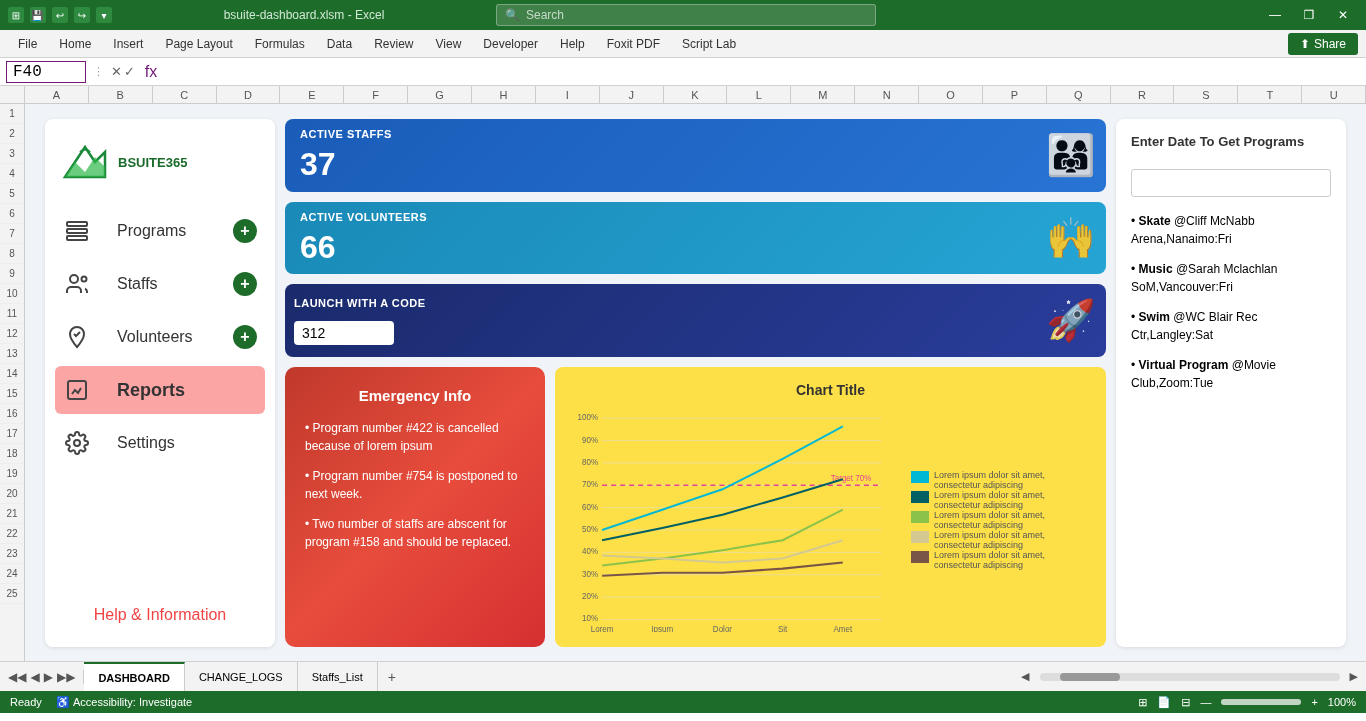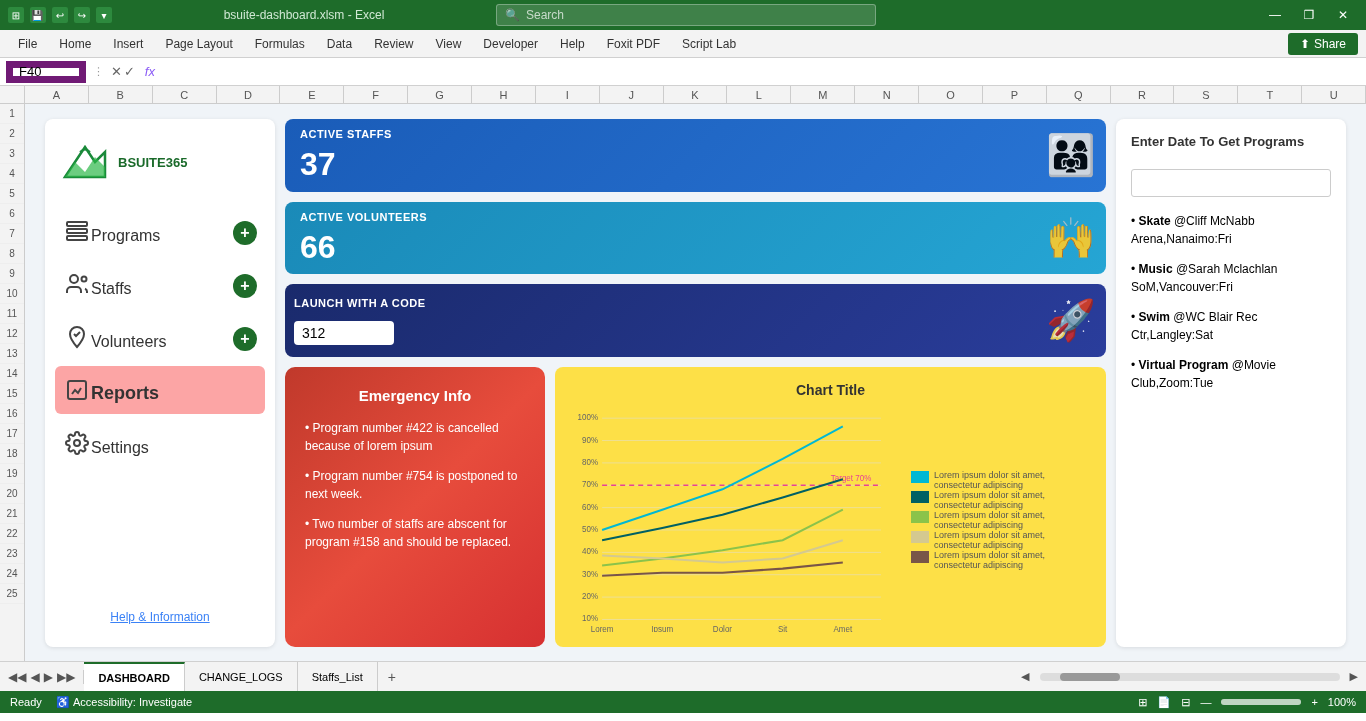--- a/index.html
+++ b/index.html
@@ -71,28 +71,29 @@
       background: white;
       border-bottom: 1px solid #d0d0d0;
       display: flex;
       align-items: center;
       padding: 0 6px;
       gap: 4px;
     }
     .name-box {
       width: 80px;
       height: 22px;
-      border: 7px solid #701a75;
+      border: 1px solid #701a75;
       padding: 0 6px;
-      font-size: 13px;
-      display: flex;
-      align-items: center;
+      font-size: 16px;
+      display: flex;
+      align-items: center;
+      font-family: Liberation Mono, monospace;
     }
     .formula-icons { display: flex; gap: 2px; color: #666; font-size: 13px; }
-    .formula-fx { font-size: 13px; color: #8b5cf6; padding: 0 6px; font-style: italic; }
+    .formula-fx { font-size: 16px; color: #701a75; padding: 0 6px; }
     .formula-input { flex: 1; height: 22px; border: none; outline: none; font-size: 12px; padding: 0 4px; }
 
     
     .col-headers {
       display: flex;
       background: #f3f3f3;
       border-bottom: 1px solid #ccc;
       height: 18px;
     }
     .row-header-space { width: 25px; min-width: 25px; border-right: 1px solid #ccc; }
@@ -165,22 +166,22 @@
       gap: 8px;
       padding: 10px 5px 20px;
     }
     .logo-icon {
       width: 50px;
       height: 40px;
       position: relative;
     }
     .nav-item {
       display: flex;
-      align-items: flex-end;
-      gap: 0;
+      align-items: center;
+      gap: 26px;
       padding: 10px 8px;
       border-radius: 6px;
       cursor: pointer;
       position: relative;
     }
     .nav-icon { width: 28px; height: 28px; display: flex; align-items: center; justify-content: center; font-size: 18px; }
     .nav-label { font-size: 16px; font-weight: 500; color: #333; flex: 1; }
     .nav-plus {
       width: 24px; height: 24px;
       background: #1e6c2a;
@@ -190,24 +191,23 @@
       align-items: center;
       justify-content: center;
       font-size: 16px;
       font-weight: bold;
       cursor: pointer;
     }
     .nav-reports .nav-label { font-size: 18px; font-weight: 600; }
     .help-info {
       margin-top: auto;
       padding: 10px;
-      color: #3b82f6;
-      font-size: 12px;
+      color: #ef4444;
+      font-size: 16px;
       text-align: center;
-      text-decoration: underline;
     }
 
     
     .middle-content {
       display: flex;
       flex-direction: column;
       gap: 10px;
     }
 
     

